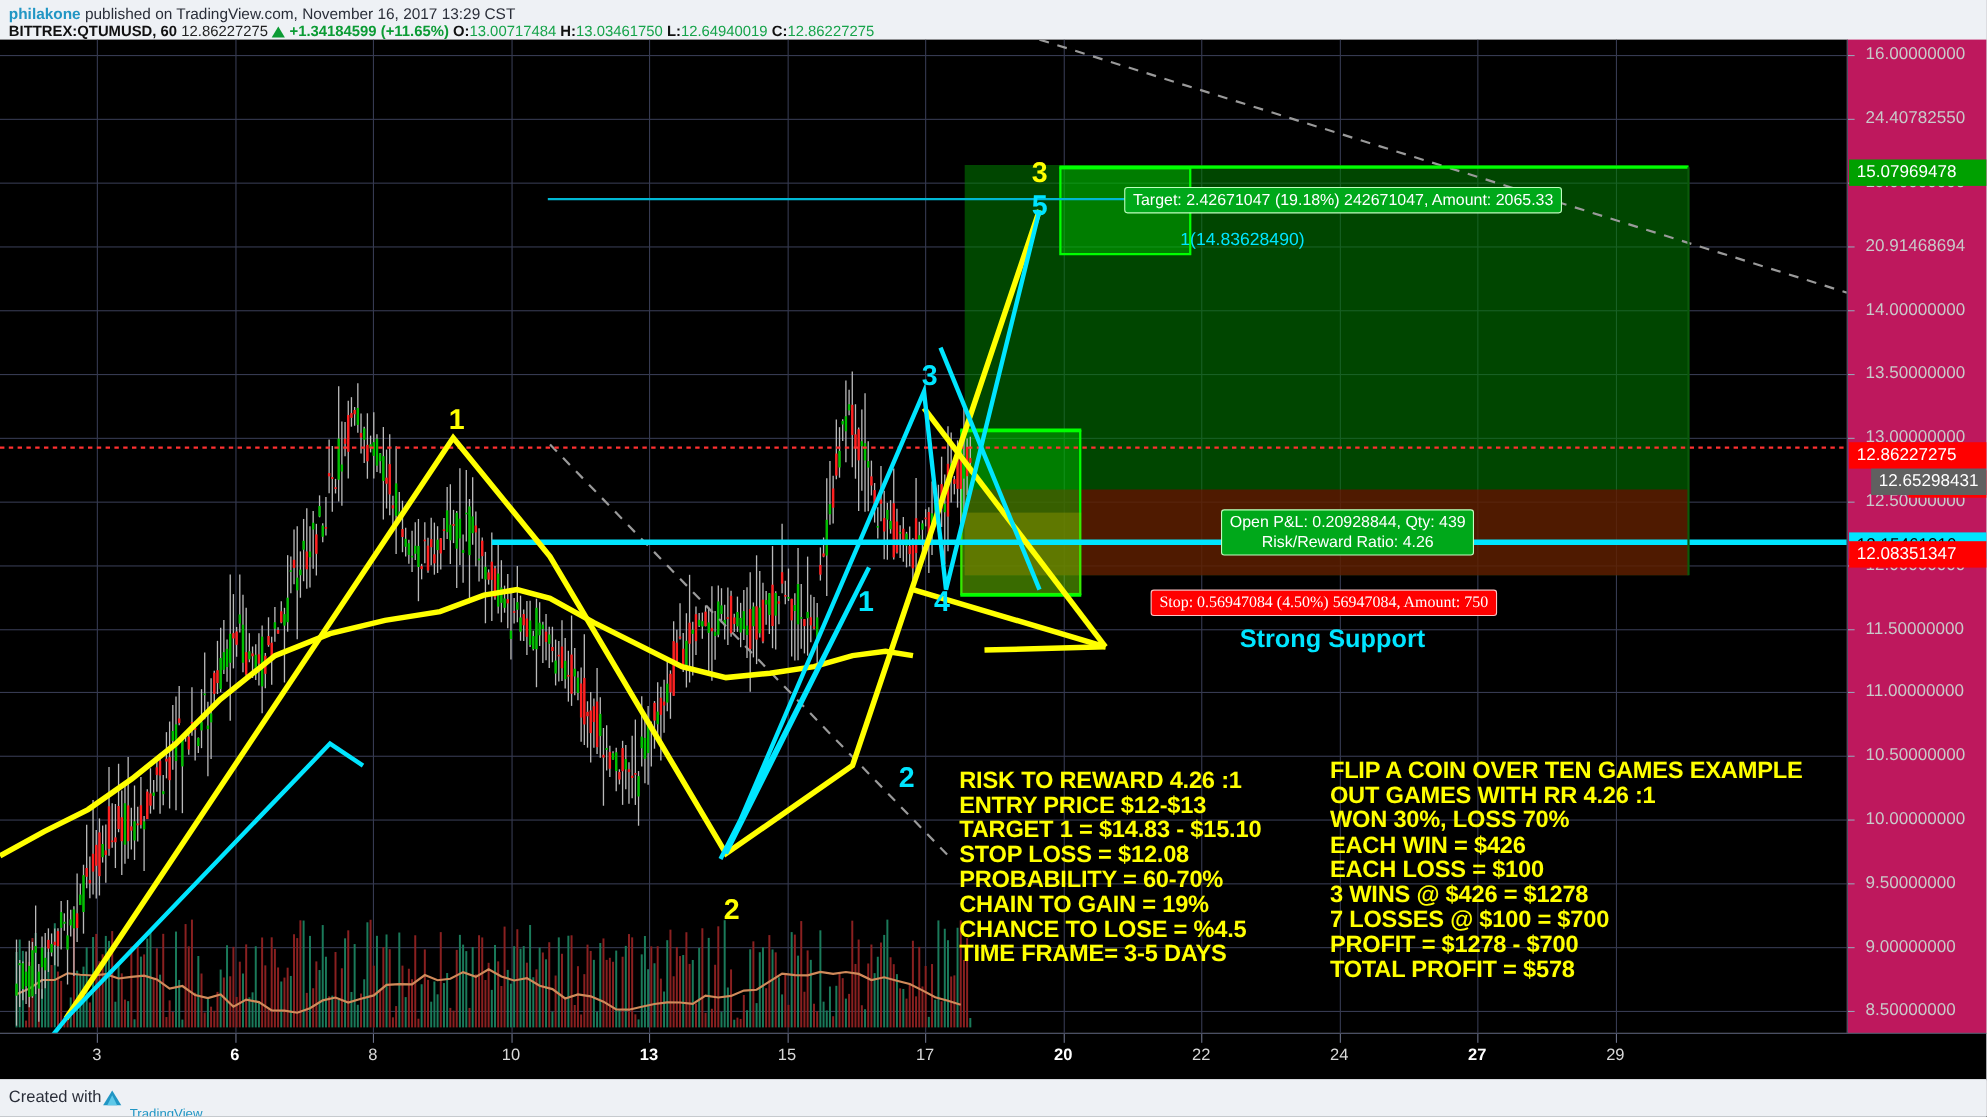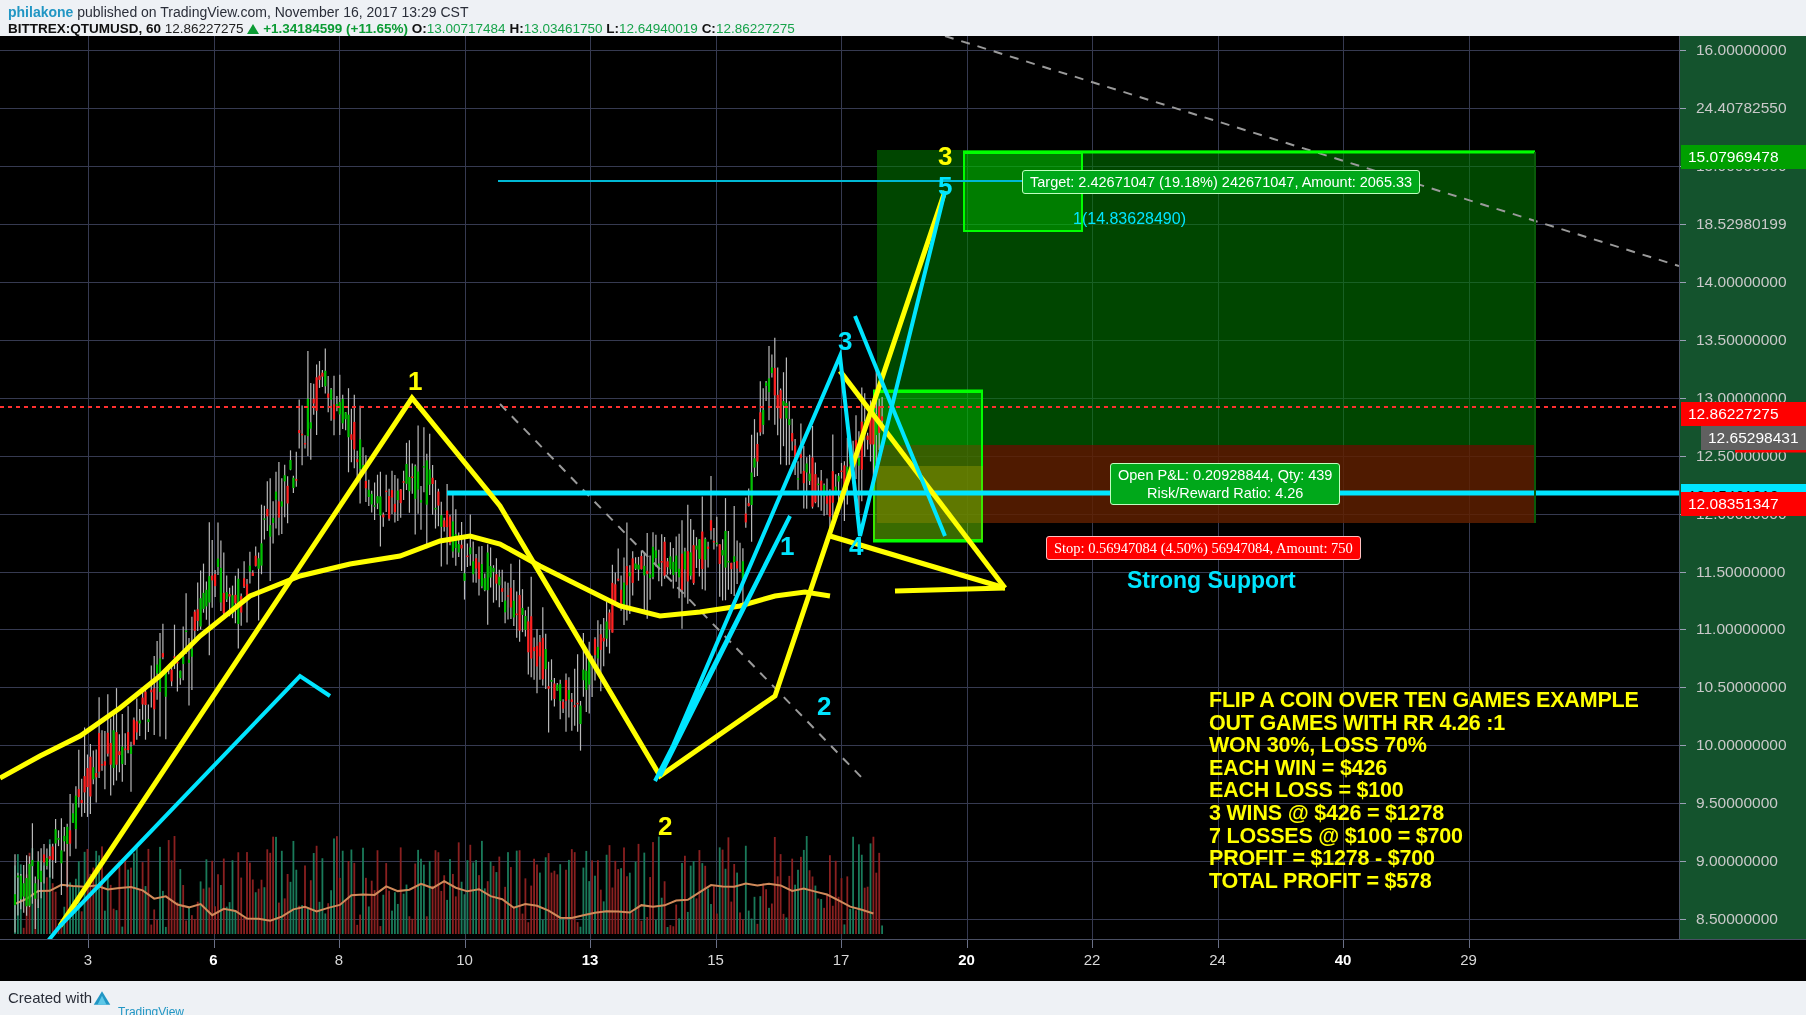--- a/index.html
+++ b/index.html
@@ -13,21 +13,21 @@
   .hdr-line2{position:absolute;left:8px;top:21px;font-size:13.5px;color:#111;white-space:nowrap;font-weight:bold;}
   .hdr-line2 .sym{color:#111;font-weight:bold;}
   .hdr-line2 .last{color:#222;font-weight:normal;}
   .hdr-line2 .up{color:#0b9b34;}
   .hdr-line2 .ohlclbl{color:#111;font-weight:bold;}
   .hdr-line2 .ohlcval{color:#16a34a;font-weight:normal;}
   .tri-up{display:inline-block;width:0;height:0;border-left:6px solid transparent;border-right:6px solid transparent;border-bottom:10px solid #0b9b34;vertical-align:-1px;}
 
   
   #chart{position:absolute;left:0;top:36px;width:1679px;height:903px;background:#000;overflow:hidden;}
-  #pricescale{position:absolute;left:1679px;top:36px;width:127px;height:903px;background:#14532d;border-left:1px solid #4a4f63;}
+  #pricescale{position:absolute;left:1679px;top:36px;width:127px;height:903px;background:#be185d;border-left:1px solid #4a4f63;}
   #timescale{position:absolute;left:0;top:939px;width:1806px;height:42px;background:#000;border-top:1px solid #4a4f63;}
   #footer{position:absolute;left:0;top:981px;width:1806px;height:34px;background:#eef1f5;}
 
   .gridv{position:absolute;top:0;width:1px;height:903px;background:#363a51;}
   .gridh{position:absolute;left:0;width:1679px;height:1px;background:#363a51;}
 
   .ptick{position:absolute;right:0;width:119px;text-align:left;font-size:15.5px;color:#c9c9c9;transform:translateY(-50%);padding-left:8px;box-sizing:border-box;white-space:nowrap;}
   .pdash{position:absolute;left:0;width:6px;height:1px;background:#9aa0b5;}
   .pill{position:absolute;left:1px;height:24px;line-height:24px;padding-left:7px;font-size:15.5px;width:126px;box-sizing:border-box;transform:translateY(-50%);white-space:nowrap;}
   .pill.green{background:#00a000;color:#fff;}
@@ -1069,40 +1069,48 @@
 
     <div class="tag green" style="left:1022px;top:134px;">Target: 2.42671047 (19.18%) 242671047, Amount: 2065.33</div>
     <div class="tag red" style="left:1046px;top:500px;font-family:Liberation Serif, serif;">Stop: 0.56947084 (4.50%) 56947084, Amount: 750</div>
     <div class="tag green" style="left:1110px;top:427px;text-align:center;">
       <div>Open P&amp;L: 0.20928844, Qty: 439</div>
       <div>Risk/Reward Ratio: 4.26</div>
     </div>
     <div class="tgt1lbl" style="left:1073px;top:174px;">1(14.83628490)</div>
     <div class="cyanlbl" style="left:1127px;top:531px;">Strong Support</div>
 
+    <div class="yblock" style="left:872px;top:662px;">RISK TO REWARD 4.26 :1
+ENTRY PRICE $12-$13
+TARGET 1 = $14.83 - $15.10
+STOP LOSS = $12.08
+PROBABILITY = 60-70%
+CHAIN TO GAIN = 19%
+CHANCE TO LOSE = %4.5
+TIME FRAME= 3-5 DAYS</div>
     <div class="yblock" style="left:1209px;top:653px;">FLIP A COIN OVER TEN GAMES EXAMPLE
 OUT GAMES WITH RR 4.26 :1
 WON 30%, LOSS 70%
 EACH WIN = $426
 EACH LOSS = $100
 3 WINS @ $426 = $1278
 7 LOSSES @ $100 = $700
 PROFIT = $1278 - $700
 TOTAL PROFIT = $578</div>
   </div>
 
   <div id="pricescale">
       <div class="pdash" style="top: 13.9101px;"></div>
       <div class="ptick" style="top: 13.9101px;">16.00000000</div>
       <div class="pdash" style="top: 71.8691px;"></div>
       <div class="ptick" style="top: 71.8691px;">24.40782550</div>
       <div class="pdash" style="top: 129.828px;"></div>
       <div class="ptick" style="top: 129.828px;">15.00000000</div>
       <div class="pdash" style="top: 187.787px;"></div>
-      <div class="ptick" style="top: 187.787px;">18.52980199</div>
+      <div class="ptick" style="top: 187.787px;">20.91468694</div>
       <div class="pdash" style="top: 245.746px;"></div>
       <div class="ptick" style="top: 245.746px;">14.00000000</div>
       <div class="pdash" style="top: 303.705px;"></div>
       <div class="ptick" style="top: 303.705px;">13.50000000</div>
       <div class="pdash" style="top: 361.664px;"></div>
       <div class="ptick" style="top: 361.664px;">13.00000000</div>
       <div class="pdash" style="top: 419.623px;"></div>
       <div class="ptick" style="top: 419.623px;">12.50000000</div>
       <div class="pdash" style="top: 477.582px;"></div>
       <div class="ptick" style="top: 477.582px;">12.00000000</div>
@@ -1143,21 +1151,21 @@
       <div class="ttick" style="left: 715.5px;">15</div>
       <div class="tsep" style="left: 841px;"></div>
       <div class="ttick" style="left: 841px;">17</div>
       <div class="tsep" style="left: 966.5px;"></div>
       <div class="ttick bold" style="left: 966.5px;">20</div>
       <div class="tsep" style="left: 1092px;"></div>
       <div class="ttick" style="left: 1092px;">22</div>
       <div class="tsep" style="left: 1217.5px;"></div>
       <div class="ttick" style="left: 1217.5px;">24</div>
       <div class="tsep" style="left: 1343px;"></div>
-      <div class="ttick bold" style="left: 1343px;">40</div>
+      <div class="ttick bold" style="left: 1343px;">27</div>
       <div class="tsep" style="left: 1468.5px;"></div>
       <div class="ttick" style="left: 1468.5px;">29</div>
     </div>
 
   <div id="footer">
     <span class="cw">Created with</span>
     <svg class="tvlogo" viewBox="0 0 24 20">
       <polygon points="12,1 23,19 1,19" fill="#2196c4"></polygon>
       <polygon points="12,7 18,19 6,19" fill="#5ec8e8"></polygon>
     </svg>

